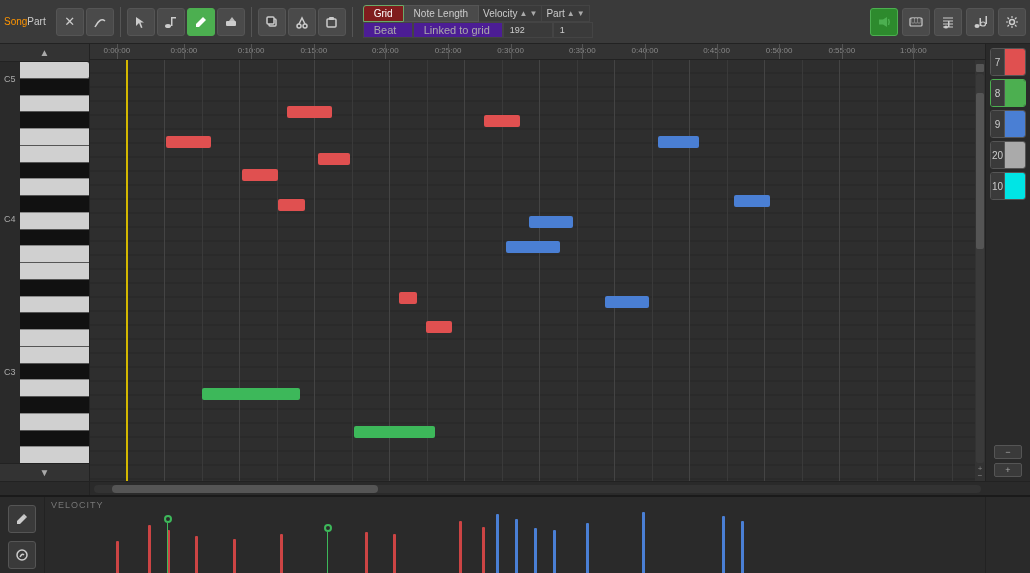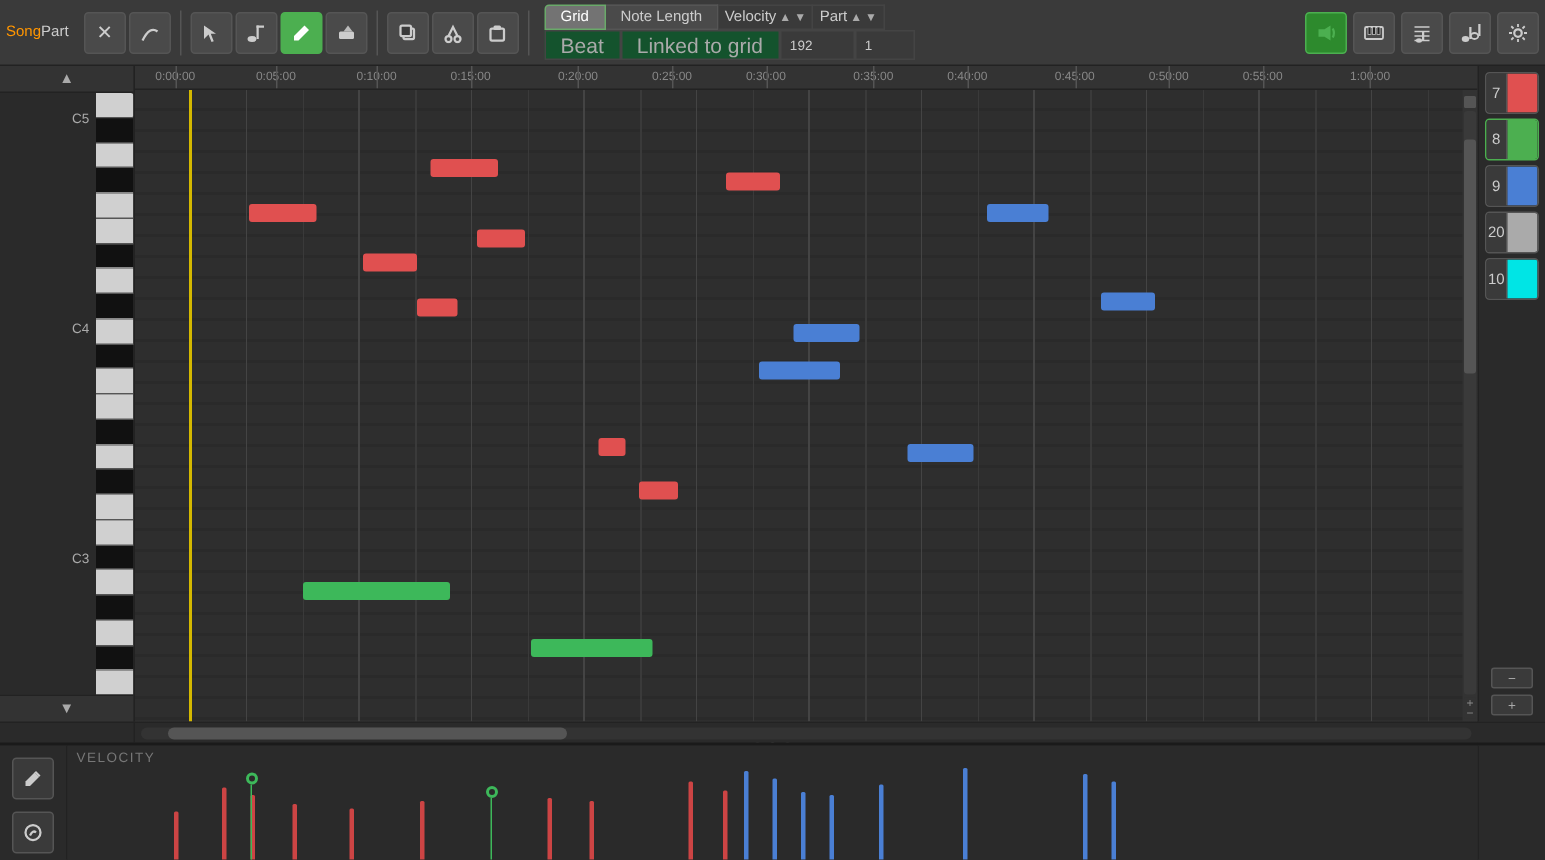--- a/index.html
+++ b/index.html
@@ -55,29 +55,29 @@
     .tab-btn {
       background: #4a4a4a;
       border: 1px solid #555;
       color: #ccc;
       padding: 2px 10px;
       font-size: 10px;
       cursor: pointer;
       white-space: nowrap;
     }
     .tab-btn.active-tab {
-      background: #737373;
+      background: #7f1d1d;
       border-color: #6aaa6a;
       color: white;
     }
     .tab-sub {
-      font-size: 14px;
+      font-size: 11px;
       color: #aaa;
       padding: 1px 10px;
-      background: #14532d;
+      background: #4c1d95;
       border: 1px solid #444;
     }
     .tab-val {
       font-size: 9px;
       color: #ccc;
       padding: 1px 6px;
       background: #3a3a3a;
       border: 1px solid #444;
       display: flex;
       align-items: center;
@@ -412,21 +412,21 @@
 </div>
 
 <div style="display:flex; height:437px;">
 
   <div class="piano-sidebar">
     <div class="piano-top-controls">
       <span class="piano-arrow">▲</span>
     </div>
     <div class="piano-keys-area" style="position:relative; flex:1;">
 
-      <div style="position:absolute; left:0; right:0; top:0; bottom:0;margin-left:44px;">
+      <div style="position:absolute; left:0; right:0; top:0; bottom:0;">
 
         <div style="position:absolute; top:3%; left:4px; font-size:9px; color:#aaa; z-index:5;">C5</div>
         <div style="position:absolute; top:38%; left:4px; font-size:9px; color:#aaa; z-index:5;">C4</div>
         <div style="position:absolute; top:76%; left:4px; font-size:9px; color:#aaa; z-index:5;">C3</div>
 
         <div style="position:absolute; right:0; left:20px; top:0; bottom:0; display:flex; flex-direction:column;">
 
           <div style="flex:1; border-bottom:1px solid #555; background:#d0d0d0; border-radius:0 2px 2px 0;"></div>
           <div style="flex:1; border-bottom:1px solid #888; background:#111;"></div>
           <div style="flex:1; border-bottom:1px solid #555; background:#d0d0d0;"></div>

